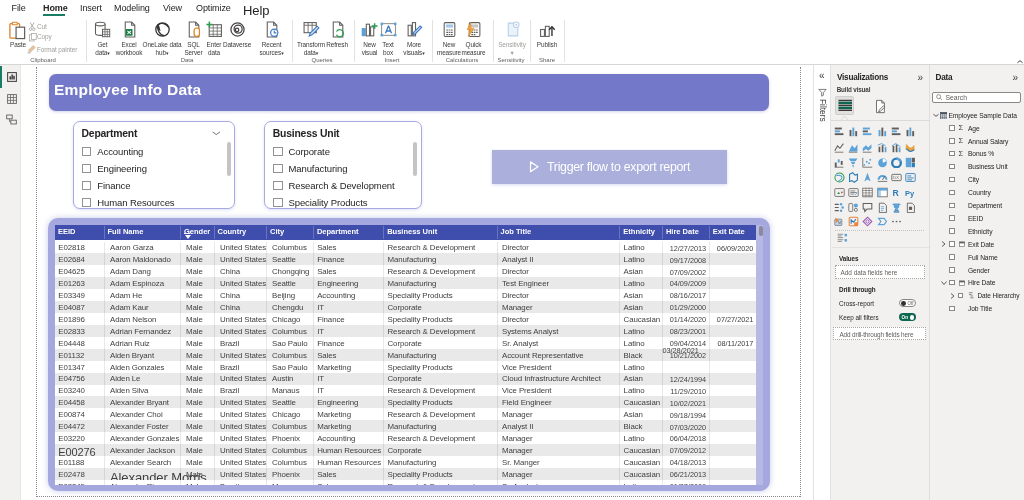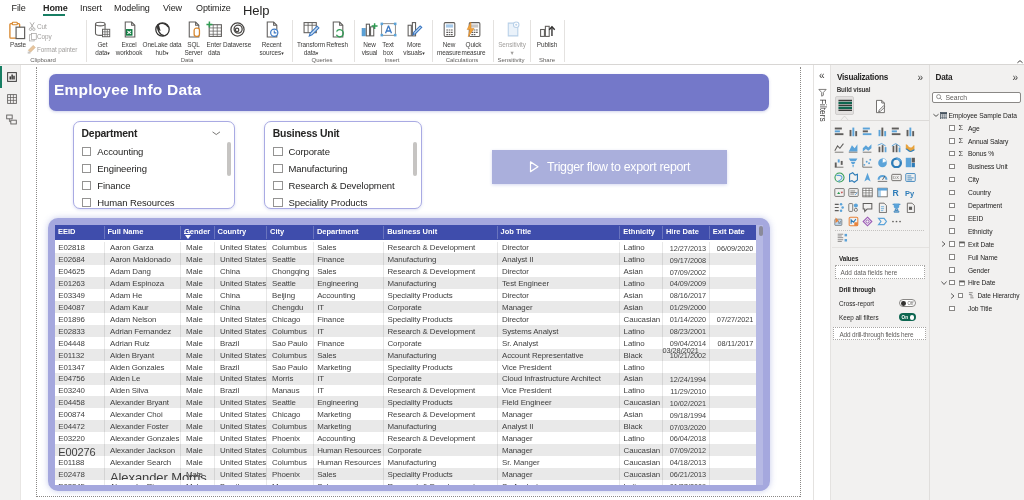--- a/index.html
+++ b/index.html
@@ -375,21 +375,21 @@
         <div style="position:absolute;left:317.2px;top:362.5000000000001px;white-space:nowrap;font-size:7.9px;color:#3F3F3F;letter-spacing:-0.1px">Marketing</div>
         <div style="position:absolute;left:387.5px;top:362.5000000000001px;white-space:nowrap;font-size:7.9px;color:#3F3F3F;letter-spacing:-0.1px">Speciality Products</div>
         <div style="position:absolute;left:502px;top:362.5000000000001px;white-space:nowrap;font-size:7.9px;color:#3F3F3F;letter-spacing:-0.1px">Vice President</div>
         <div style="position:absolute;left:623.5999999999999px;top:362.5000000000001px;white-space:nowrap;font-size:7.9px;color:#3F3F3F;letter-spacing:-0.1px">Latino</div>
         <div style="position:absolute;left:662.4px;top:346px;width:43.80000000000007px;text-align:left;font-size:7.3px;color:#3F3F3F;white-space:nowrap">03/28/2021</div>
         <div style="position:absolute;left:54.5px;top:372.6200000000001px;width:701.9px;height:11.92px;background:#E9E9E9"></div>
         <div style="position:absolute;left:58.3px;top:374.42000000000013px;white-space:nowrap;font-size:7.9px;color:#3F3F3F;letter-spacing:-0.1px">E04756</div>
         <div style="position:absolute;left:110px;top:374.42000000000013px;white-space:nowrap;font-size:7.9px;color:#3F3F3F;letter-spacing:-0.1px">Aiden Le</div>
         <div style="position:absolute;left:186.0px;top:374.42000000000013px;white-space:nowrap;font-size:7.9px;color:#3F3F3F;letter-spacing:-0.1px">Male</div>
         <div style="position:absolute;left:220px;top:374.42000000000013px;white-space:nowrap;font-size:7.9px;color:#3F3F3F;letter-spacing:-0.1px">United States</div>
-        <div style="position:absolute;left:272.0px;top:374.42000000000013px;white-space:nowrap;font-size:7.9px;color:#3F3F3F;letter-spacing:-0.1px">Morris</div>
+        <div style="position:absolute;left:272.0px;top:374.42000000000013px;white-space:nowrap;font-size:7.9px;color:#3F3F3F;letter-spacing:-0.1px">Austin</div>
         <div style="position:absolute;left:317.2px;top:374.42000000000013px;white-space:nowrap;font-size:7.9px;color:#3F3F3F;letter-spacing:-0.1px">IT</div>
         <div style="position:absolute;left:387.5px;top:374.42000000000013px;white-space:nowrap;font-size:7.9px;color:#3F3F3F;letter-spacing:-0.1px">Corporate</div>
         <div style="position:absolute;left:502px;top:374.42000000000013px;white-space:nowrap;font-size:7.9px;color:#3F3F3F;letter-spacing:-0.1px">Cloud Infrastructure Architect</div>
         <div style="position:absolute;left:623.5999999999999px;top:374.42000000000013px;white-space:nowrap;font-size:7.9px;color:#3F3F3F;letter-spacing:-0.1px">Asian</div>
         <div style="position:absolute;left:662.4px;top:374.8200000000001px;width:43.80000000000007px;text-align:right;font-size:7.3px;color:#3F3F3F;white-space:nowrap">12/24/1994</div>
         <div style="position:absolute;left:54.5px;top:384.54000000000013px;width:701.9px;height:11.92px;background:#fff"></div>
         <div style="position:absolute;left:58.3px;top:386.34000000000015px;white-space:nowrap;font-size:7.9px;color:#3F3F3F;letter-spacing:-0.1px">E03240</div>
         <div style="position:absolute;left:110px;top:386.34000000000015px;white-space:nowrap;font-size:7.9px;color:#3F3F3F;letter-spacing:-0.1px">Aiden Silva</div>
         <div style="position:absolute;left:186.0px;top:386.34000000000015px;white-space:nowrap;font-size:7.9px;color:#3F3F3F;letter-spacing:-0.1px">Male</div>
         <div style="position:absolute;left:220px;top:386.34000000000015px;white-space:nowrap;font-size:7.9px;color:#3F3F3F;letter-spacing:-0.1px">Brazil</div>

